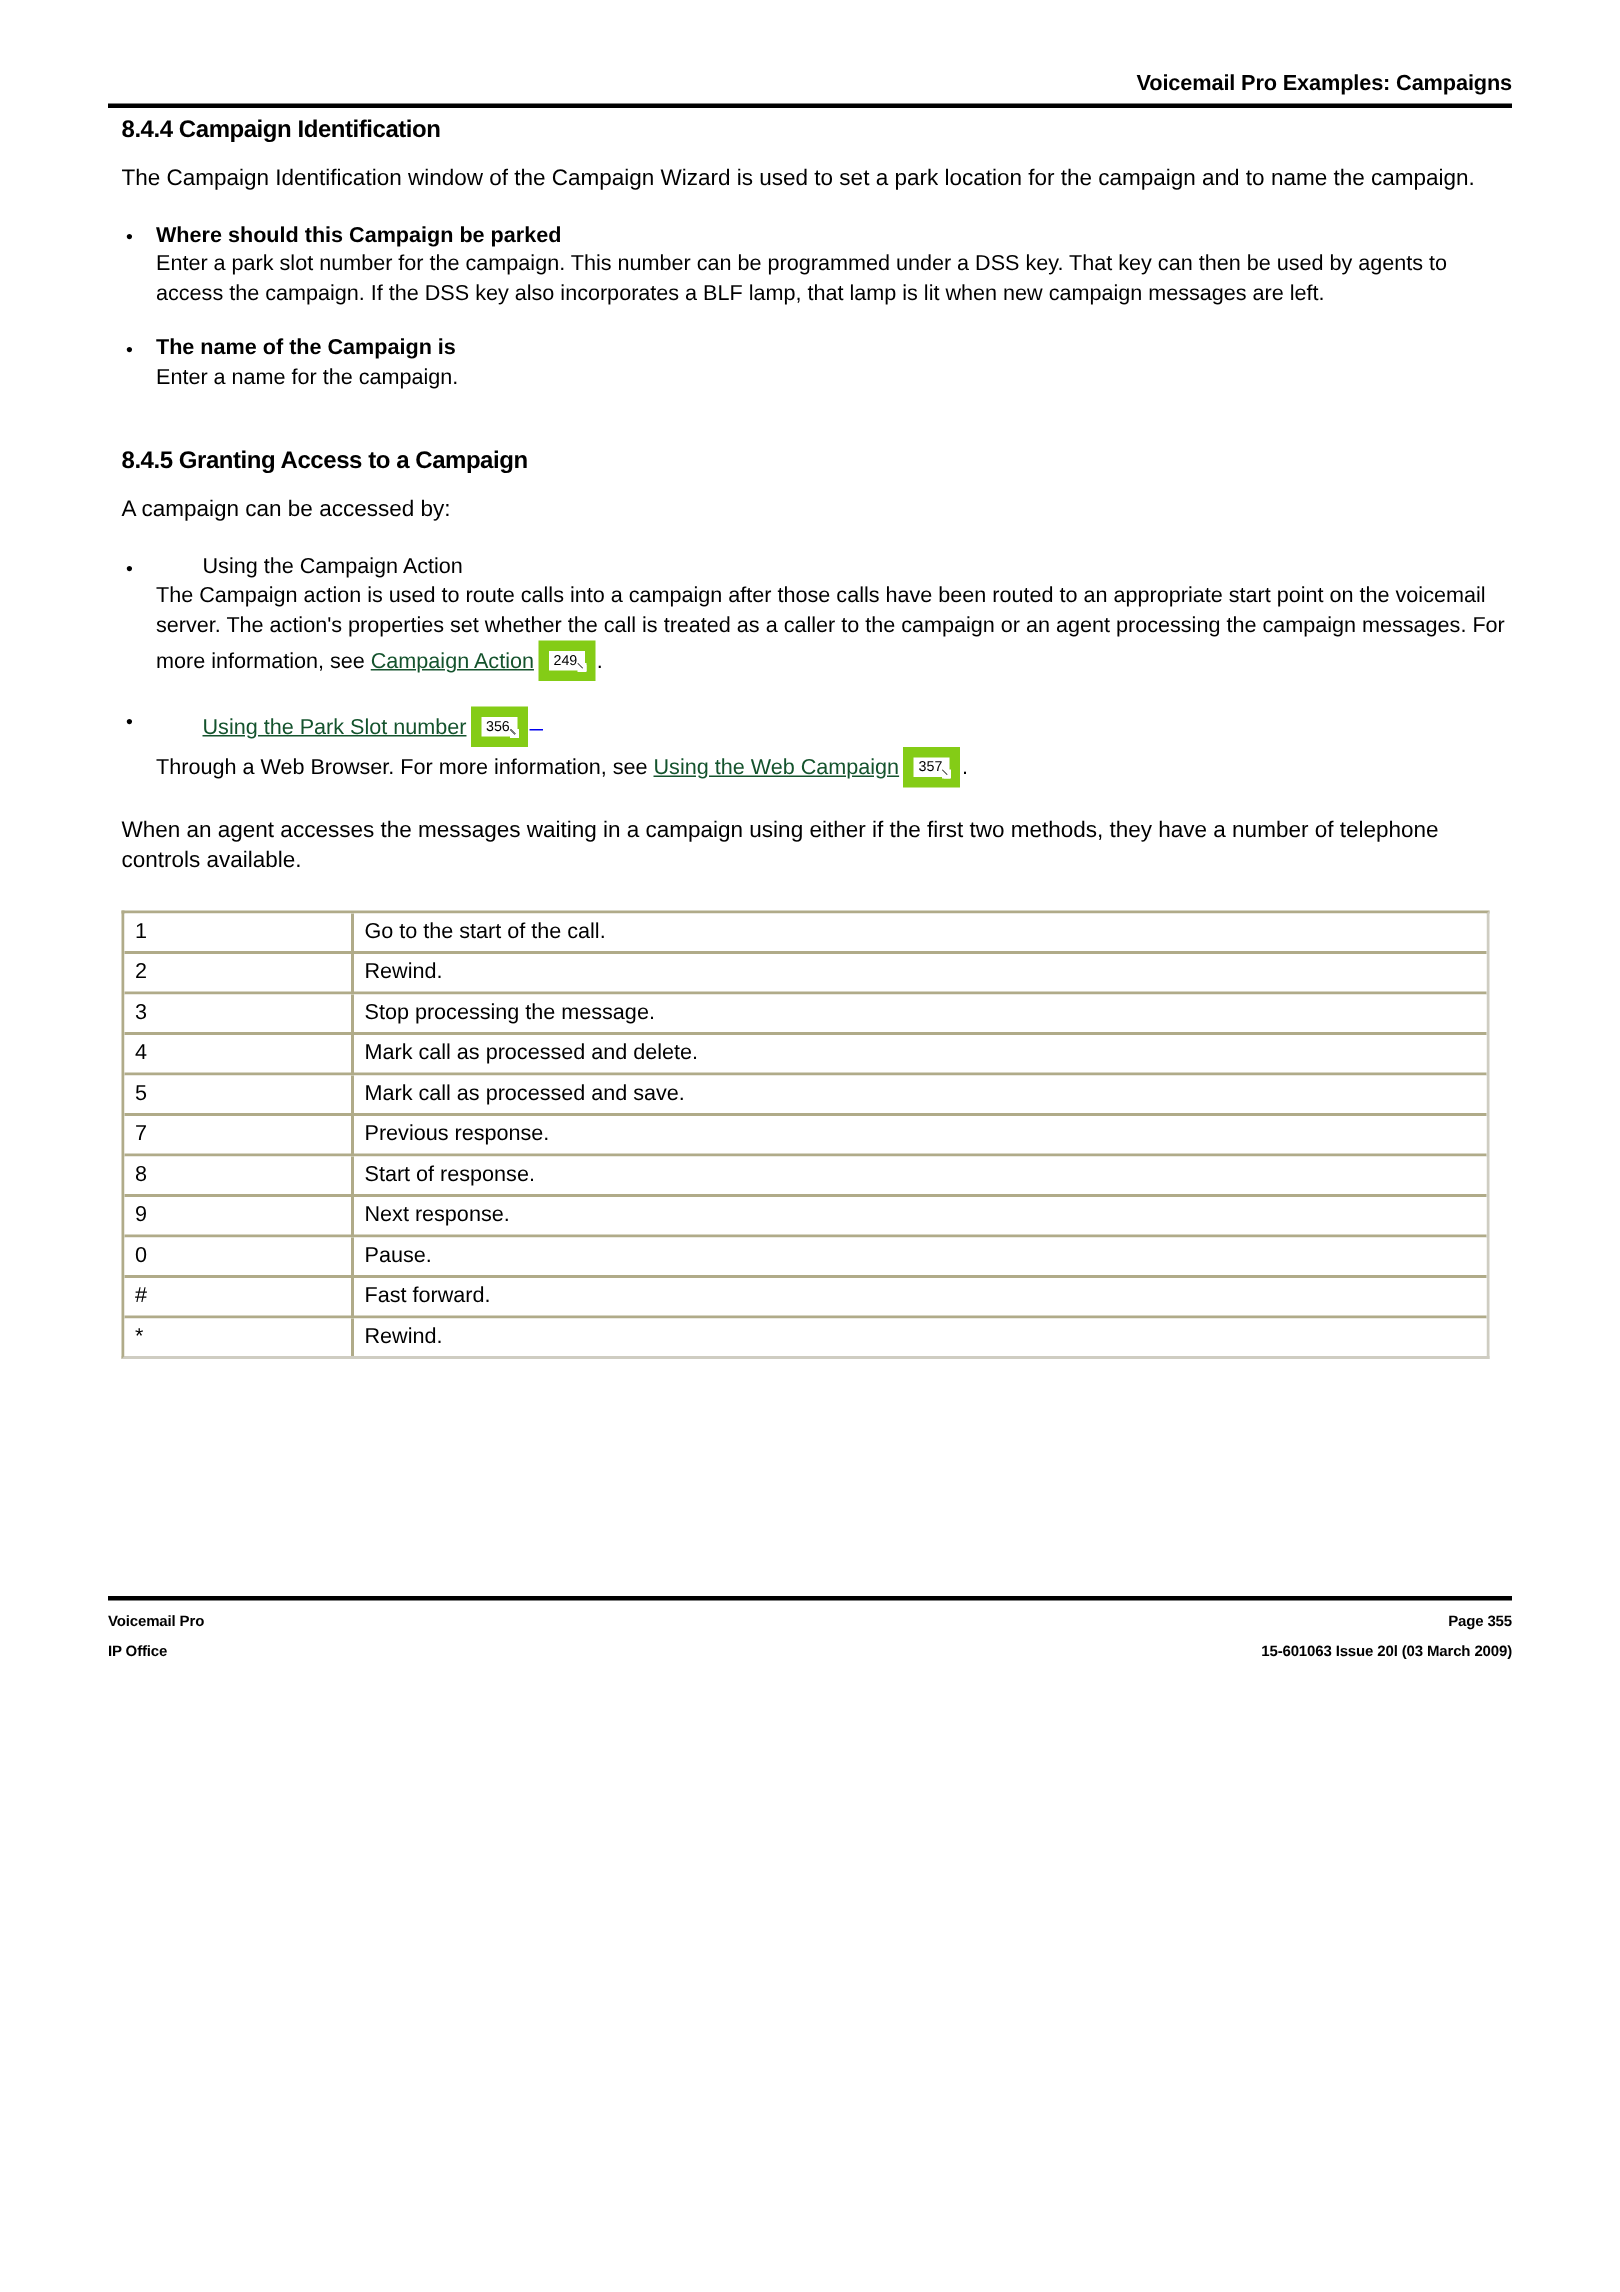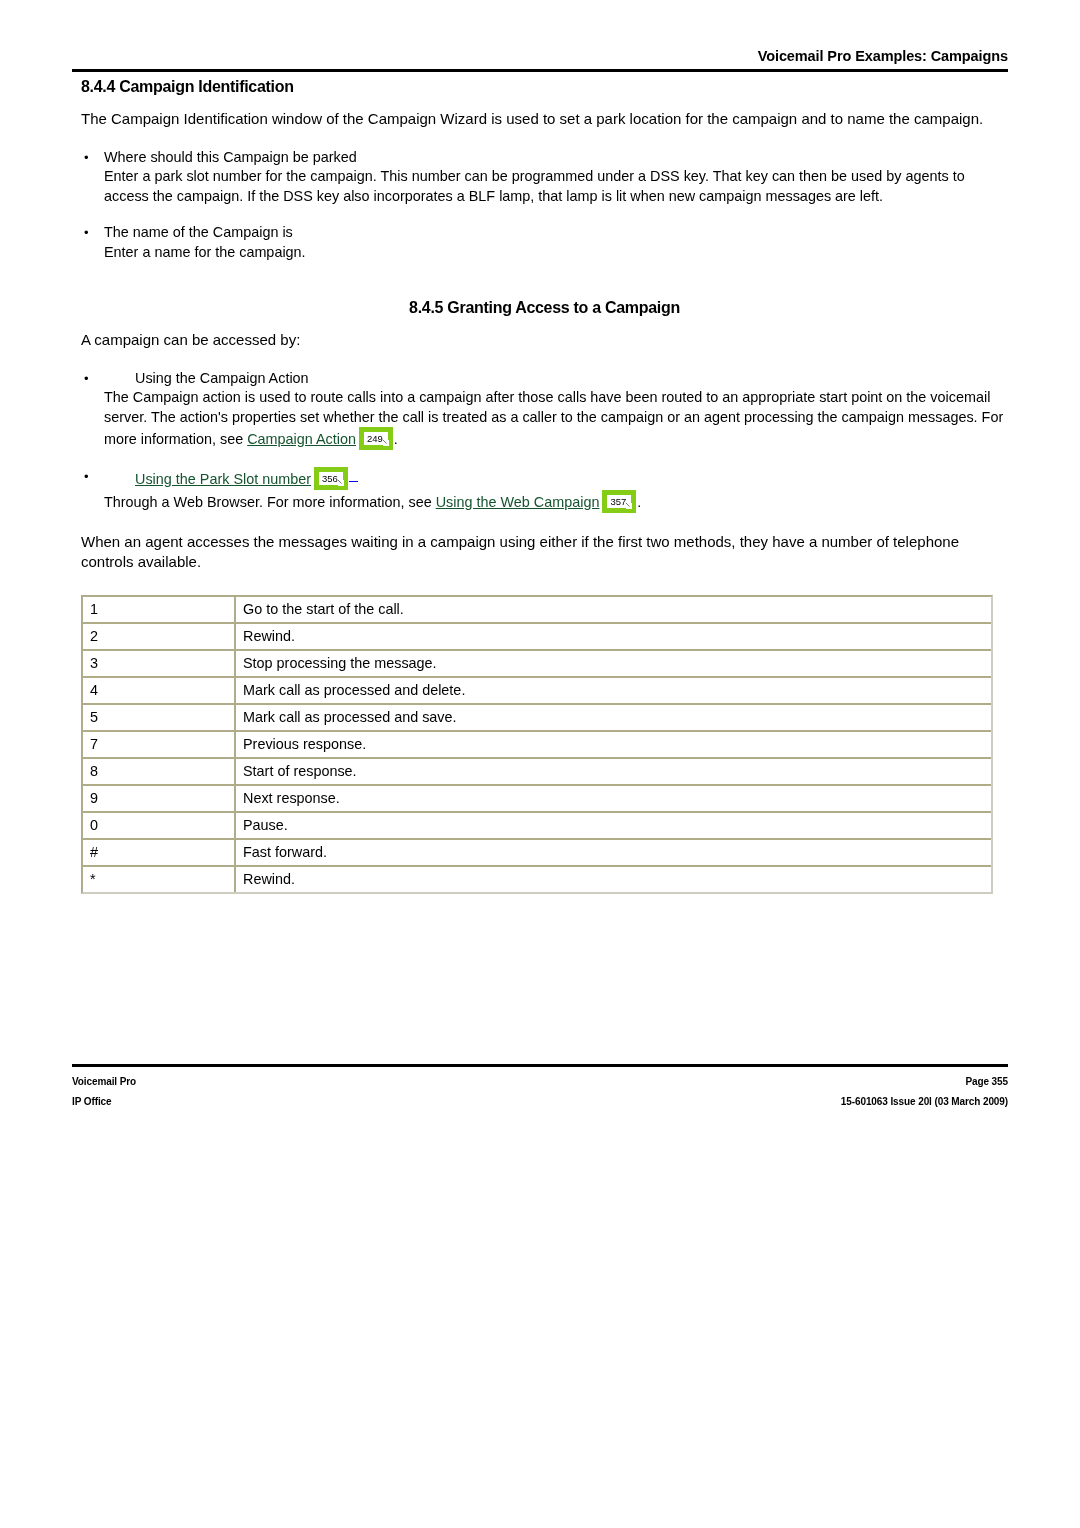--- a/index.html
+++ b/index.html
@@ -57,21 +57,20 @@
   h2.section-heading {
     font-size: 16px;
     font-weight: bold;
     letter-spacing: -0.3px;
     margin: 0 0 10px 0;
     line-height: 25px;
     padding-left: 9px;
   }
   h2.section-heading.second {
     margin-top: 33px;
-    text-align: center;
   }
 
   p.body {
     font-size: 15px;
     line-height: 19.5px;
     margin: 0 0 0 0;
     padding-left: 9px;
     color: #000;
   }
   .gap-md { height: 19px; }
@@ -93,21 +92,21 @@
     content: "\2022";
     position: absolute;
     left: 12px;
     top: 0px;
     font-size: 13px;
     line-height: 19.5px;
     color: #000;
   }
   .bullet-title {
     font-size: 14.4px;
-    font-weight: normal;
+    font-weight: bold;
     line-height: 19.5px;
     display: block;
   }
   .bullet-title.plain { font-weight: normal; margin-left: 31px; }
   .bullet-body {
     font-size: 14.4px;
     font-weight: normal;
     line-height: 19.5px;
     display: block;
   }
@@ -116,21 +115,21 @@
   a.xref {
     color: #14532d;
     text-decoration: underline;
   }
   .pageref {
     display: inline-block;
     position: relative;
     font-size: 9.5px;
     line-height: 11px;
     padding: 1px 5px 1px 3px;
-    border: 5px solid #84cc16;
+    border: 7px solid #84cc16;
     background: #ffffff;
     color: #000;
     vertical-align: 2px;
     margin: 0 1px 0 3px;
     white-space: nowrap;
   }
   .pageref::after {
     content: "";
     position: absolute;
     right: -1px;

